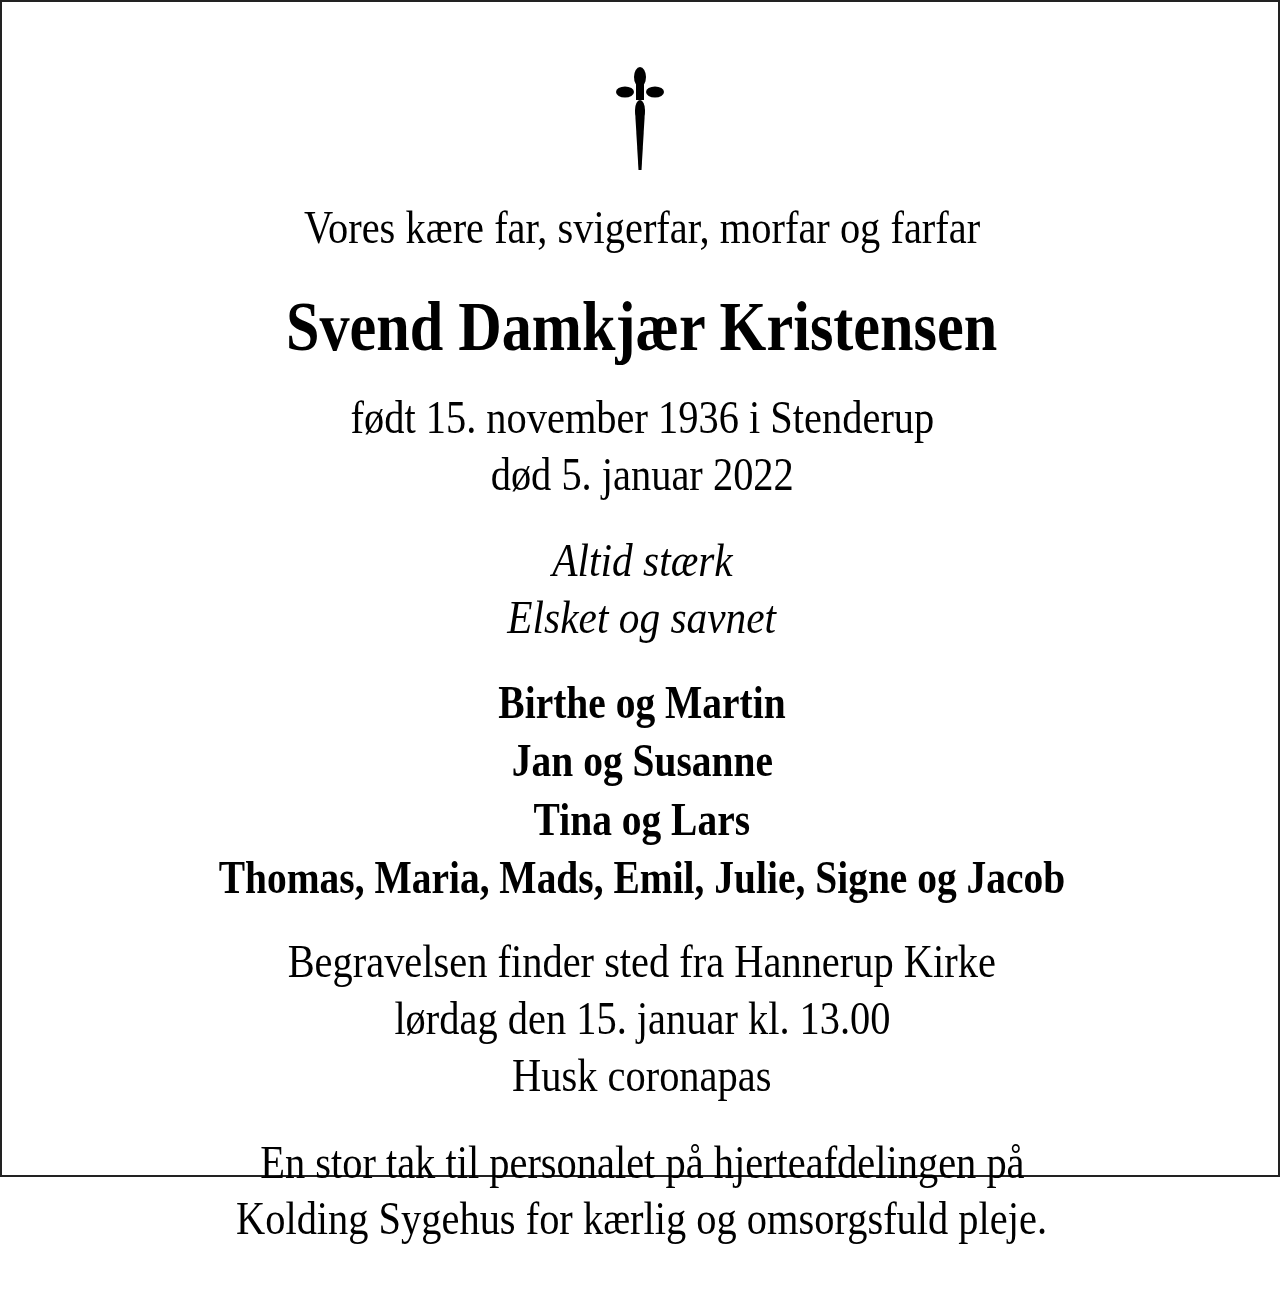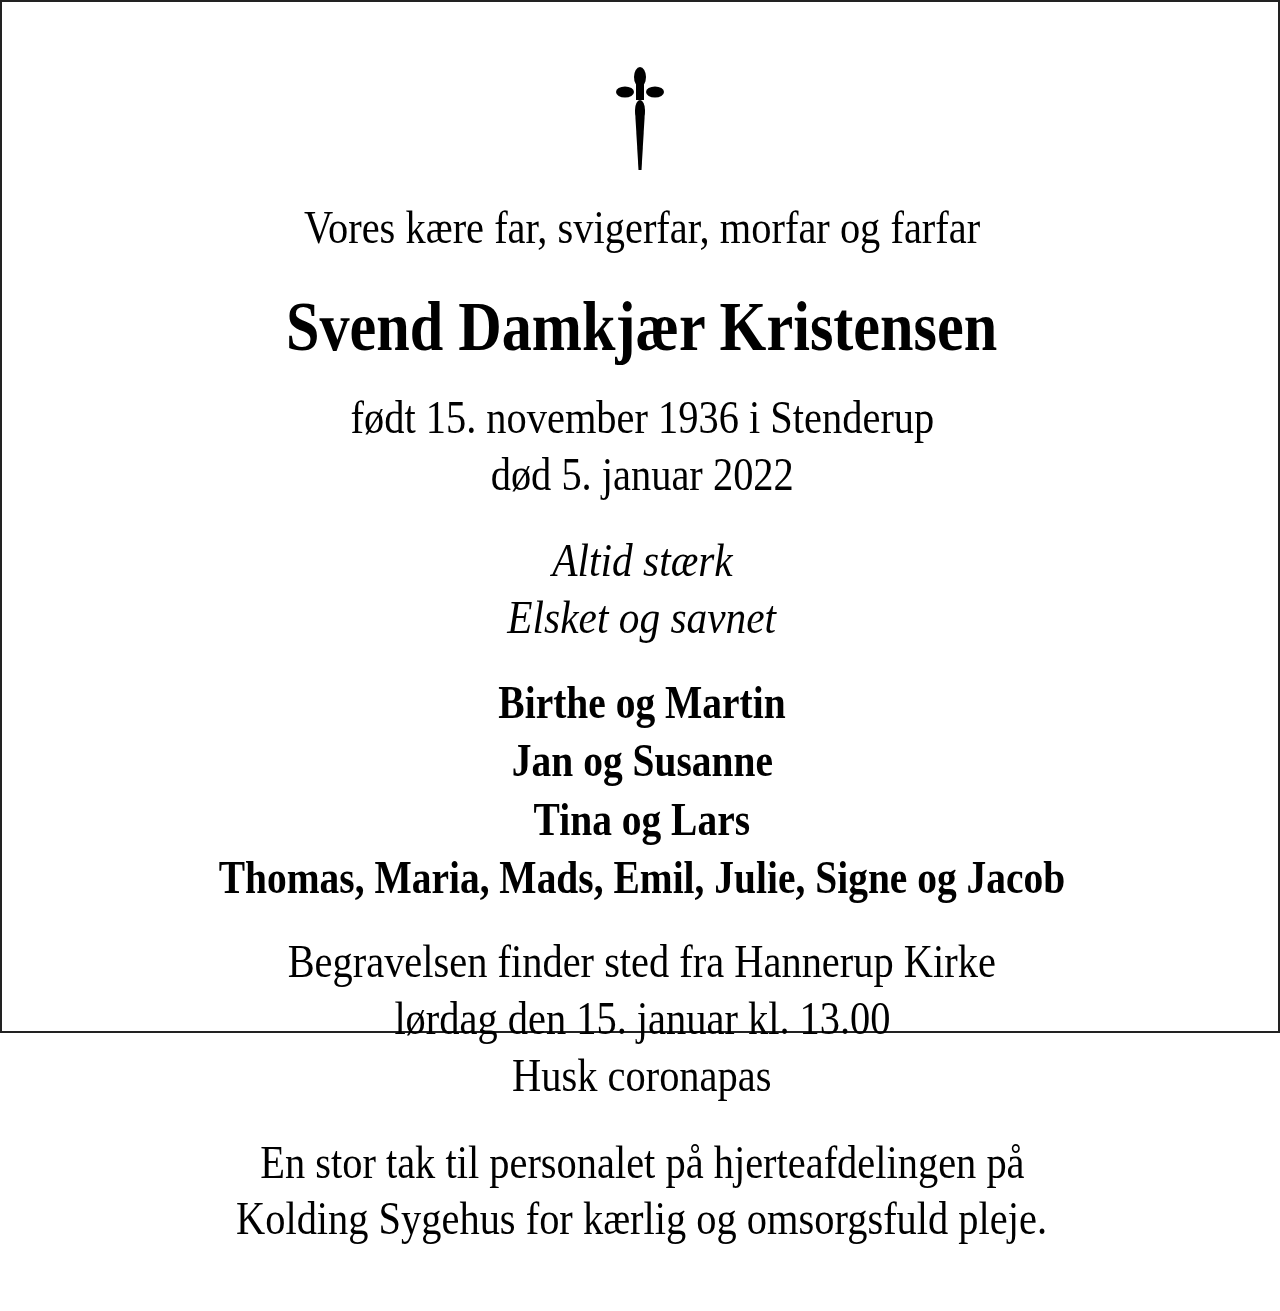--- a/index.html
+++ b/index.html
@@ -1,18 +1,18 @@
 <!DOCTYPE html>
 <html><head>
   <meta charset="utf-8">
   <style>
     html, body { margin: 0; padding: 0; background: #ffffff; }
     body { width: 1280px; height: 1311px; position: relative; overflow: hidden; }
     .frame {
-      position: absolute; left: 0; top: 0; width: 1280px; height: 1033px;
+      position: absolute; left: 0; top: 0; width: 1280px; height: 1177px;
       box-sizing: border-box; border: 2px solid #222222; background: #ffffff;
     }
     .line {
       position: absolute; left: 0; width: 1280px; text-align: center;
       font-family: "Liberation Serif", "DejaVu Serif", serif;
       color: #000000; white-space: nowrap; line-height: 1;
     }
     .line span { display: inline-block; transform-origin: center center; }
     .reg { font-size: 47px; }
     .reg span { transform: scaleX(0.86); }

